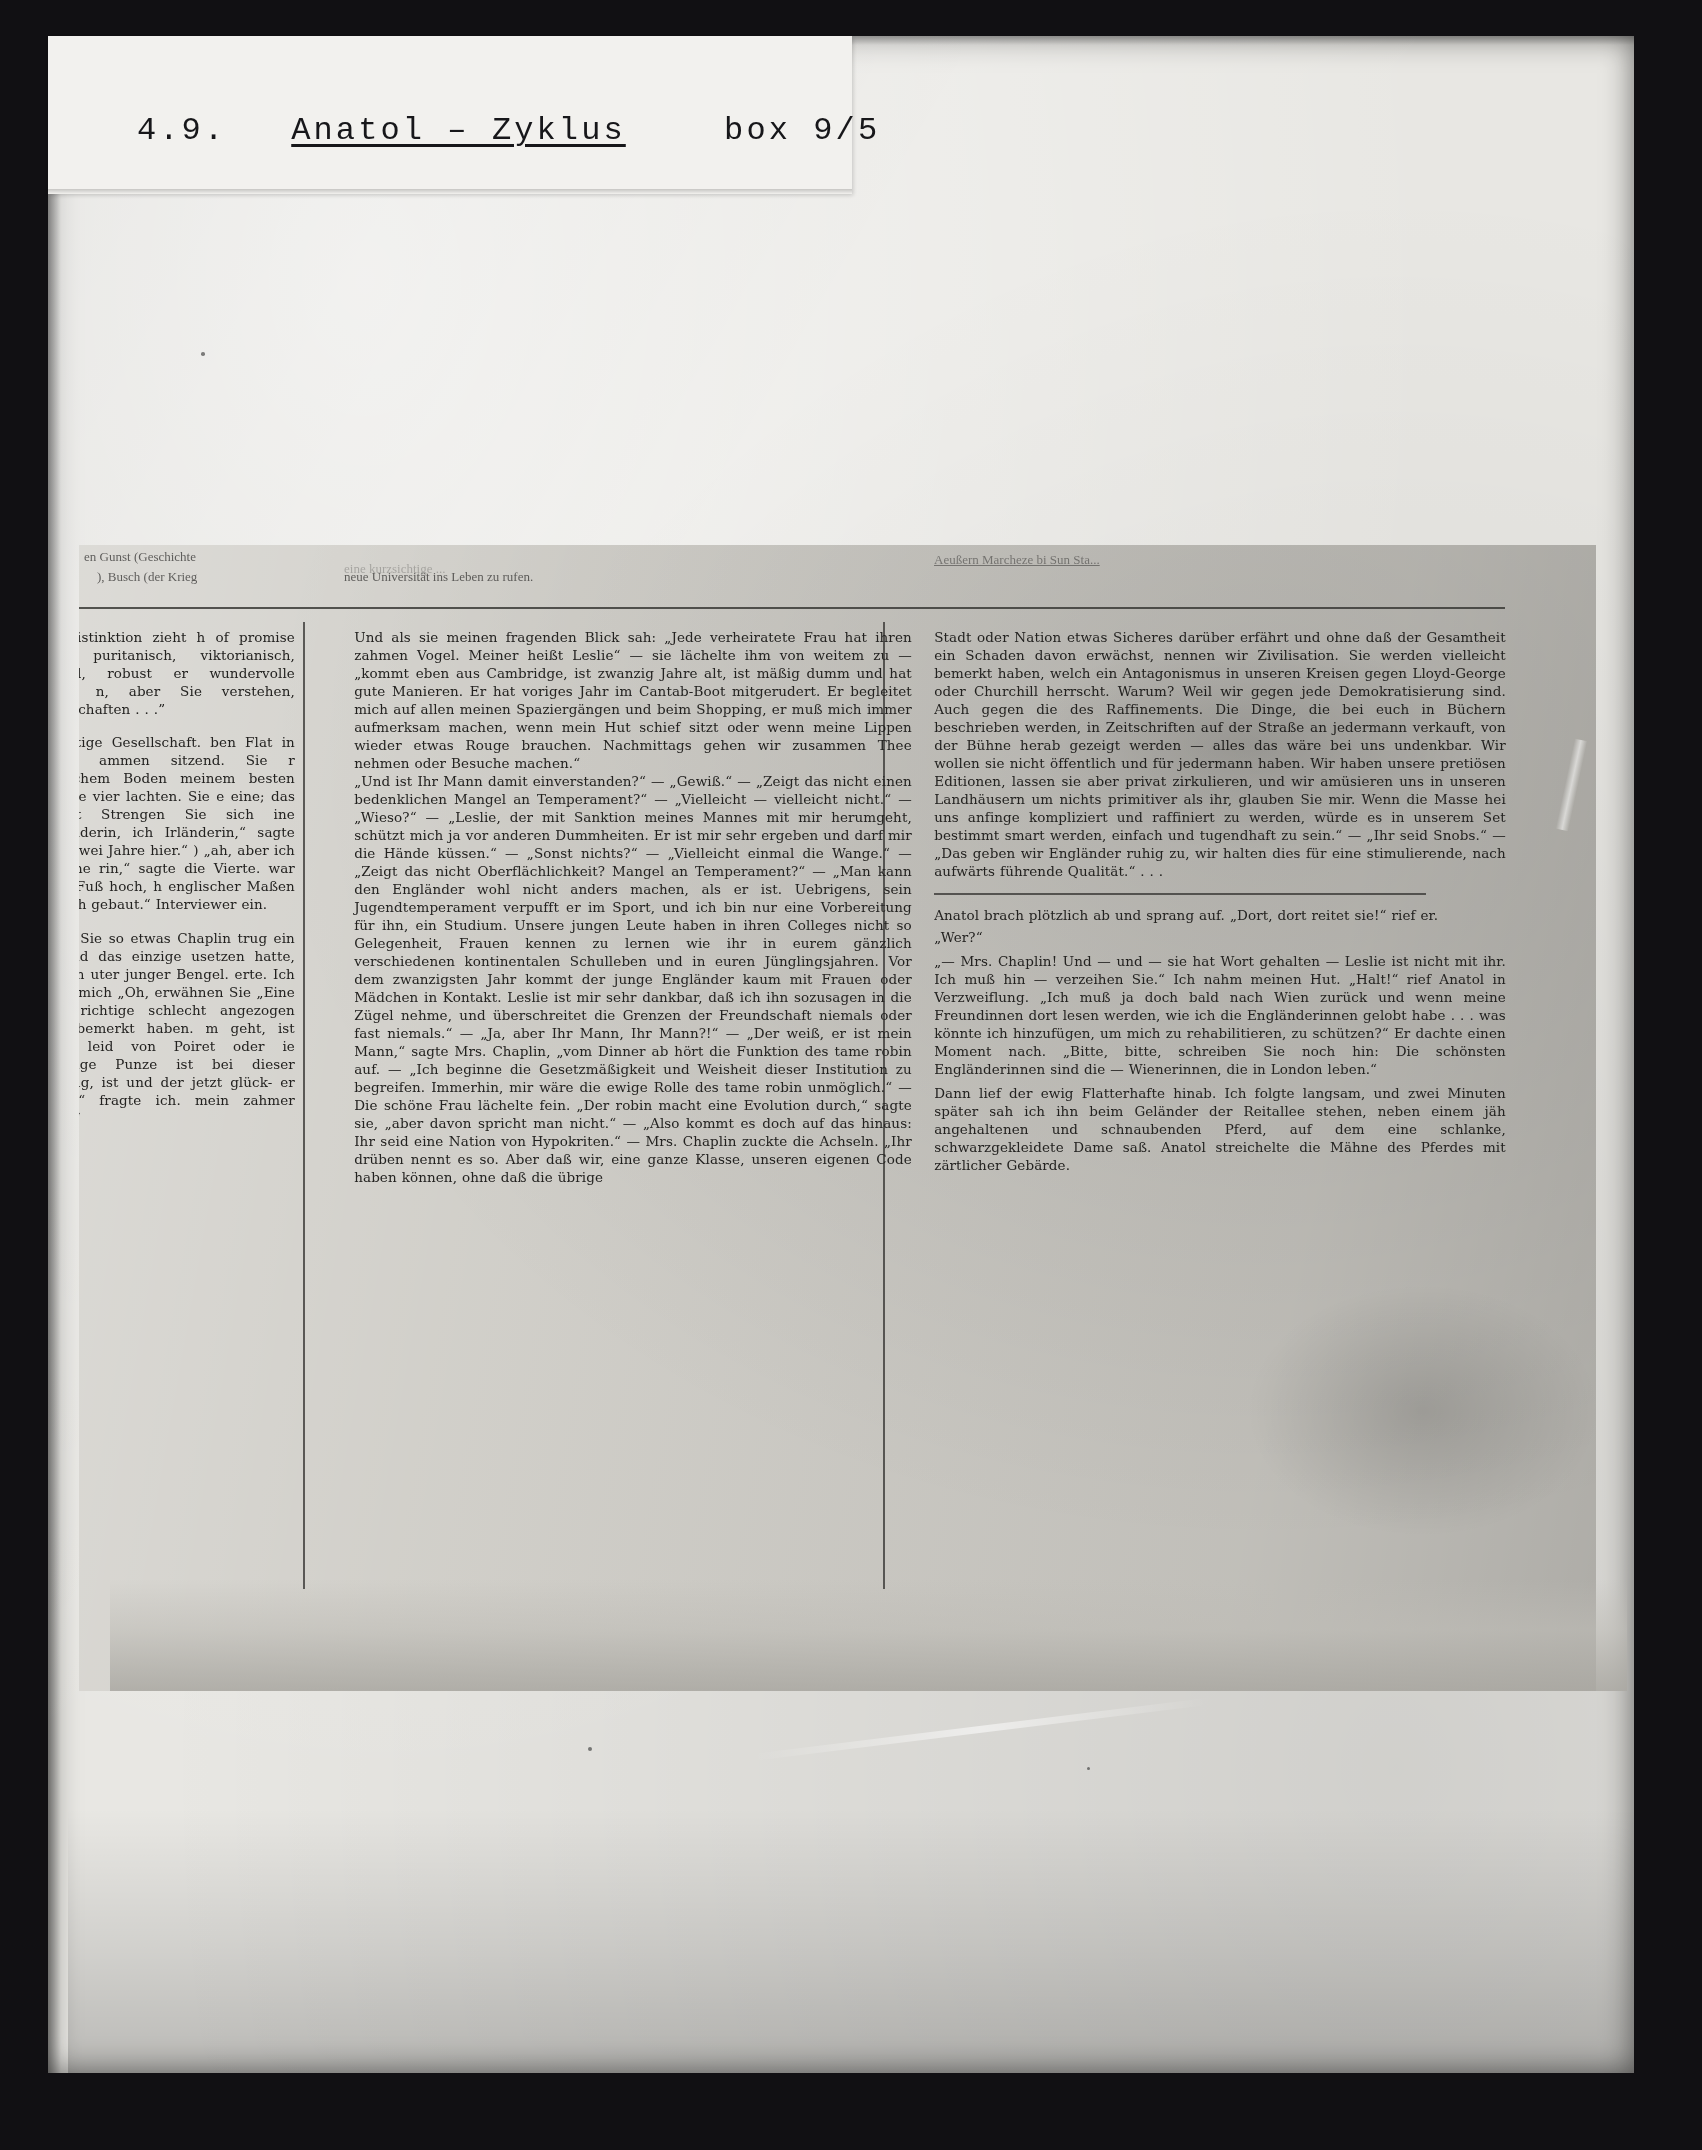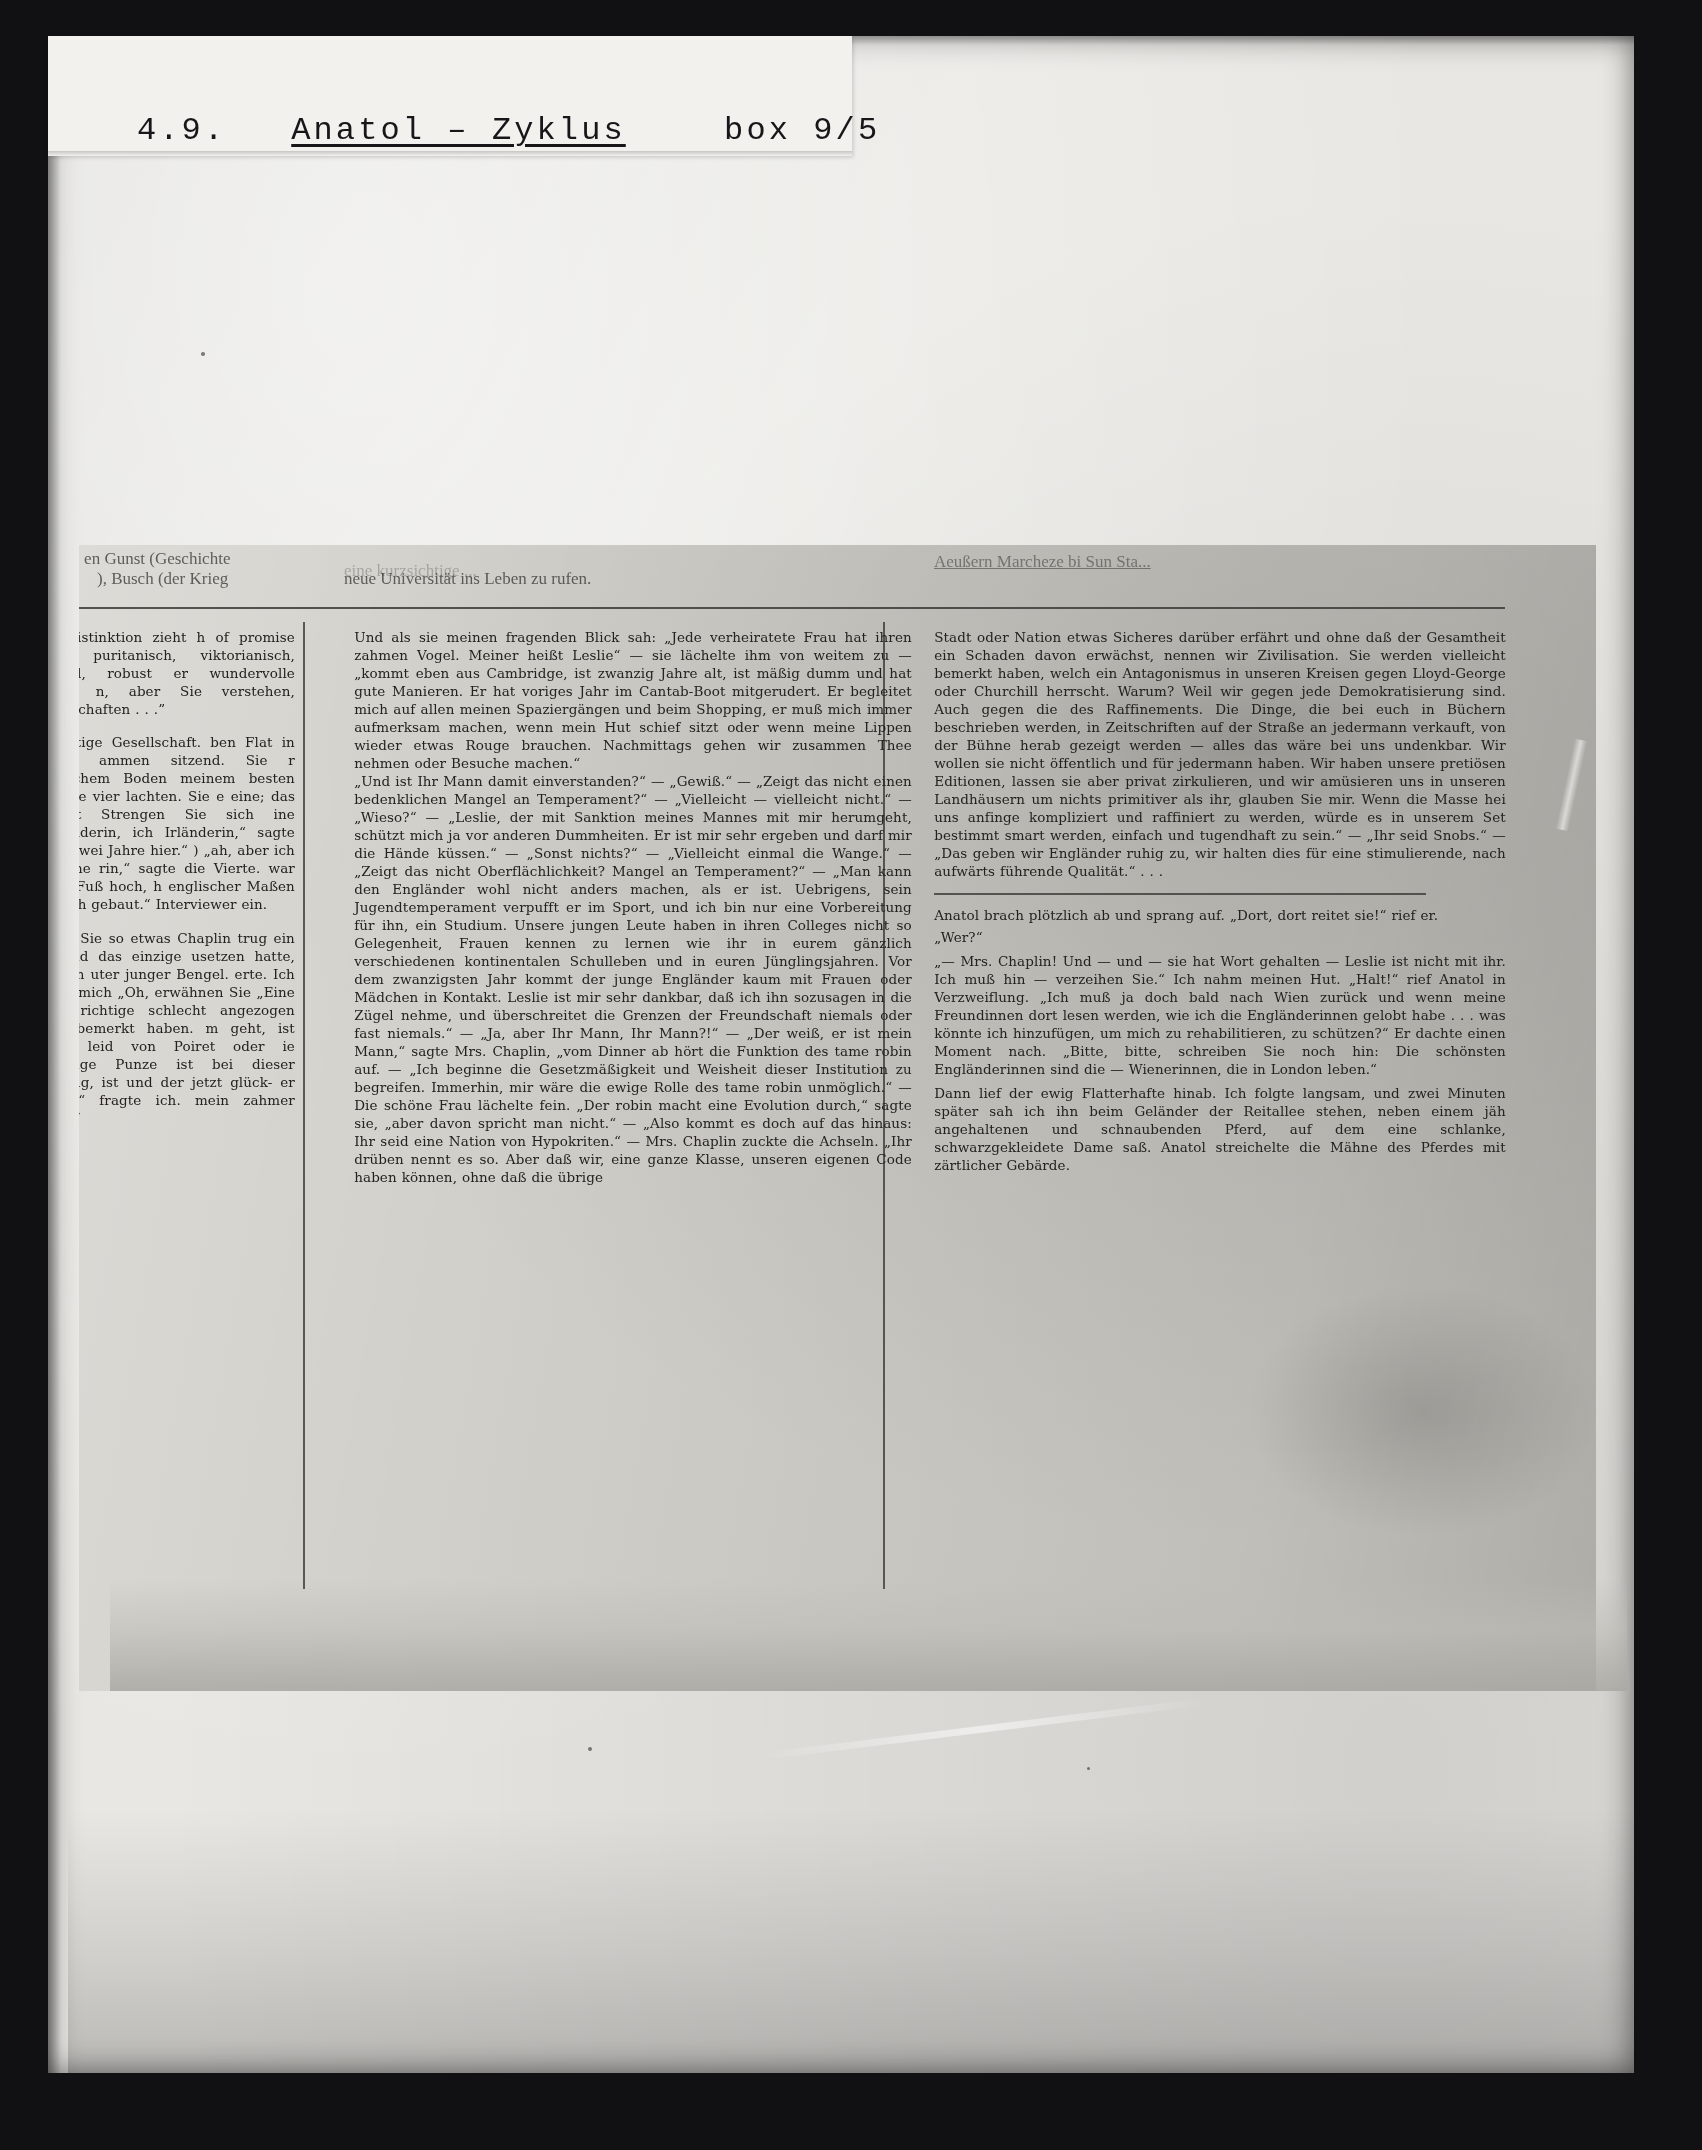--- a/index.html
+++ b/index.html
@@ -58,21 +58,21 @@
     background: linear-gradient(180deg, rgba(0,0,0,0) 0%, rgba(0,0,0,0.10) 55%, rgba(0,0,0,0.20) 100%);
     pointer-events: none;
   }
 
   
   .header-slip {
     position: absolute;
     left: 0px;
     top: 0px;
     width: 804px;
-    height: 120px;
+    height: 158px;
     background: #f2f1ee;
     box-shadow: 1px 1.5px 4.1px rgba(0,0,0,0.18);
   }
   .header-slip:after {
     content: "";
     position: absolute;
     left: 0; right: 0; bottom: 0;
     height: 5.1px;
     background: linear-gradient(180deg, rgba(0,0,0,0.18), rgba(0,0,0,0));
   }
@@ -115,21 +115,21 @@
 
   
   .cutoff {
     position: absolute;
     left: 31px;
     top: 509px;
     width: 1514px;
     height: 56px;
     overflow: hidden;
     color: #2e2d2c;
-    font-size: 17px;
+    font-size: 13px;
   }
   .cutoff .frag {
     position: absolute;
     white-space: nowrap;
     opacity: 0.72;
   }
   .cutoff-rule {
     position: absolute;
     left: 31px;
     top: 571px;

